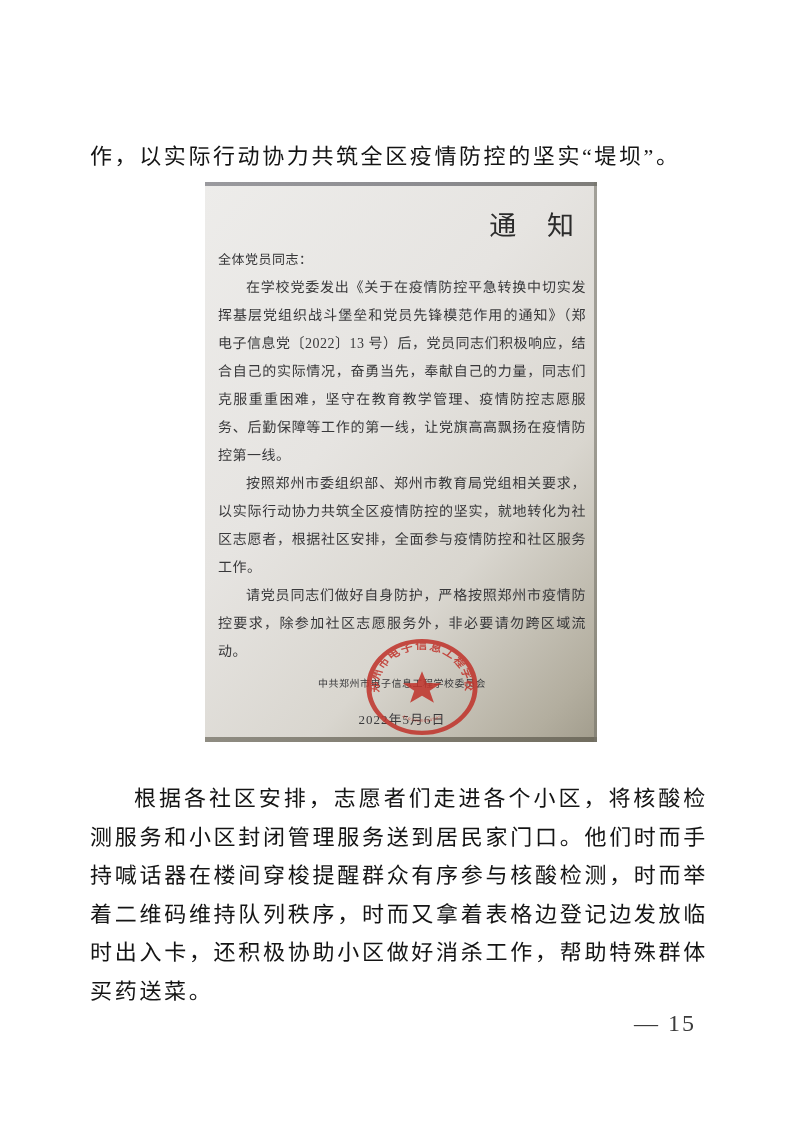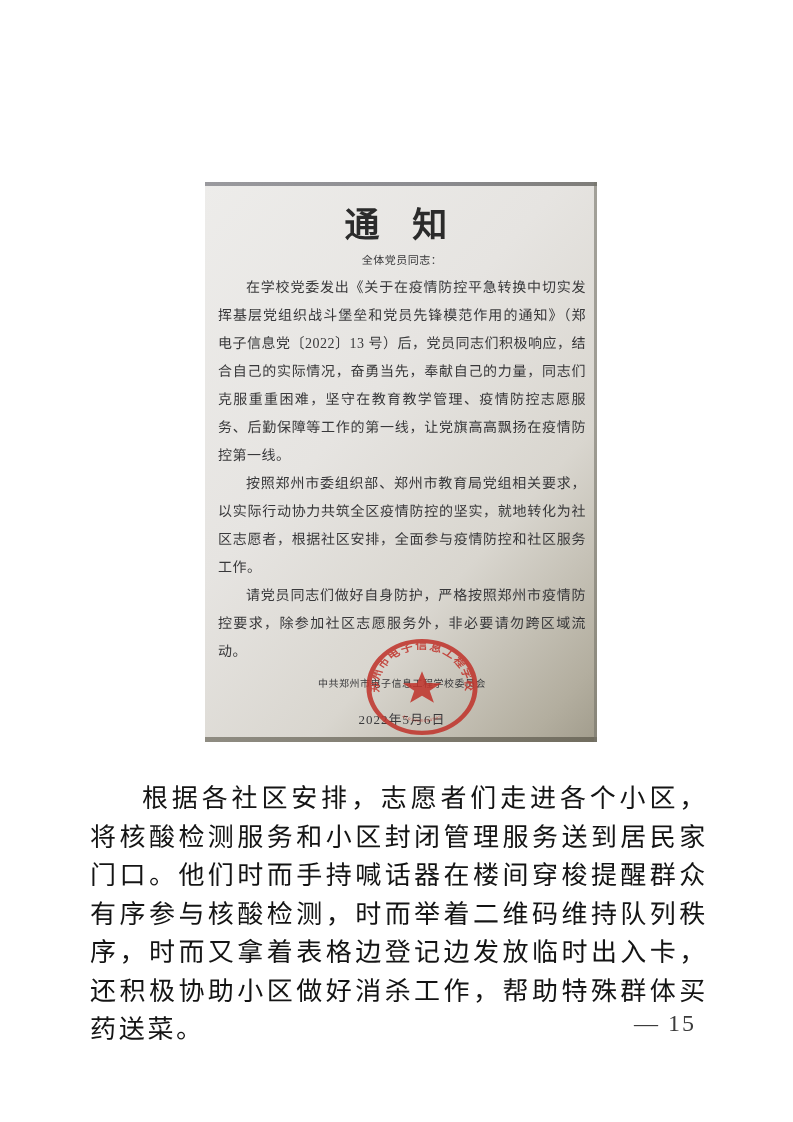--- a/index.html
+++ b/index.html
@@ -33,59 +33,59 @@
   }
   .photo-edge-right{
     position:absolute;right:0;top:0;width:3px;height:100%;
     background:#77746a;opacity:.6;
   }
   .paper-content{
     position:absolute;left:0;top:0;width:392px;height:560px;
     padding:24px 11px 0 13px;box-sizing:border-box;
   }
   .notice-title{
-    margin:0;font-size:35px;line-height:40px;font-weight:bold;
-    text-align:center;letter-spacing:12px;color:#2b2b2b;
+    margin:0;font-size:27px;line-height:40px;font-weight:normal;
+    text-align:right;letter-spacing:12px;color:#2b2b2b;
   }
   .salutation{
-    margin:0;font-size:11px;line-height:28px;letter-spacing:0.5px;
+    margin:0;font-size:13px;line-height:28px;letter-spacing:0.5px;
     color:#38383a;
-    text-align:center;
   }
   .np{
     margin:0;font-size:14px;line-height:28px;letter-spacing:0.5px;
     text-indent:2em;text-align:justify;text-justify:inter-character;
     color:#38383a;
   }
   .sig-block{margin-top:-6px;text-align:center;}
   .sig-line{margin:12px;font-size:10px;line-height:24px;letter-spacing:0.5px;color:#3a3a3c;}
   .date-line{margin:0;font-size:13px;line-height:24px;letter-spacing:1px;color:#3a3a3c;}
   
   .stamp{
     position:absolute;left:159px;top:455px;width:116px;height:100px;
     opacity:.86;
   }
   
   .closing{
     position:absolute;left:90px;top:780px;width:618px;
-    font-size:26px;line-height:38.5px;letter-spacing:2.7px;
+    font-size:22px;line-height:38.5px;letter-spacing:2.7px;
     text-indent:2em;text-align:justify;text-justify:inter-character;
     color:#141414;margin:0;
   }
   
   .page-number{
     position:absolute;left:634px;top:1010px;
     font-size:24px;letter-spacing:2px;color:#3c3c3c;
   }
 </style>
 </head>
 <body>
 
 <div class="page">
 
+  <p class="cont-line">作，以实际行动协力共筑全区疫情防控的坚实“堤坝”。</p>
 
   <figure class="photo" style="margin:0;">
     <div class="paper-content">
       <h1 class="notice-title">通 知</h1>
       <p class="salutation">全体党员同志：</p>
       <p class="np">在学校党委发出《关于在疫情防控平急转换中切实发挥基层党组织战斗堡垒和党员先锋模范作用的通知》（郑电子信息党〔2022〕13 号）后，党员同志们积极响应，结合自己的实际情况，奋勇当先，奉献自己的力量，同志们克服重重困难，坚守在教育教学管理、疫情防控志愿服务、后勤保障等工作的第一线，让党旗高高飘扬在疫情防控第一线。</p>
       <p class="np">按照郑州市委组织部、郑州市教育局党组相关要求，以实际行动协力共筑全区疫情防控的坚实，就地转化为社区志愿者，根据社区安排，全面参与疫情防控和社区服务工作。</p>
       <p class="np">请党员同志们做好自身防护，严格按照郑州市疫情防控要求，除参加社区志愿服务外，非必要请勿跨区域流动。</p>
       <div class="sig-block">
         <p class="sig-line">中共郑州市电子信息工程学校委员会</p>

